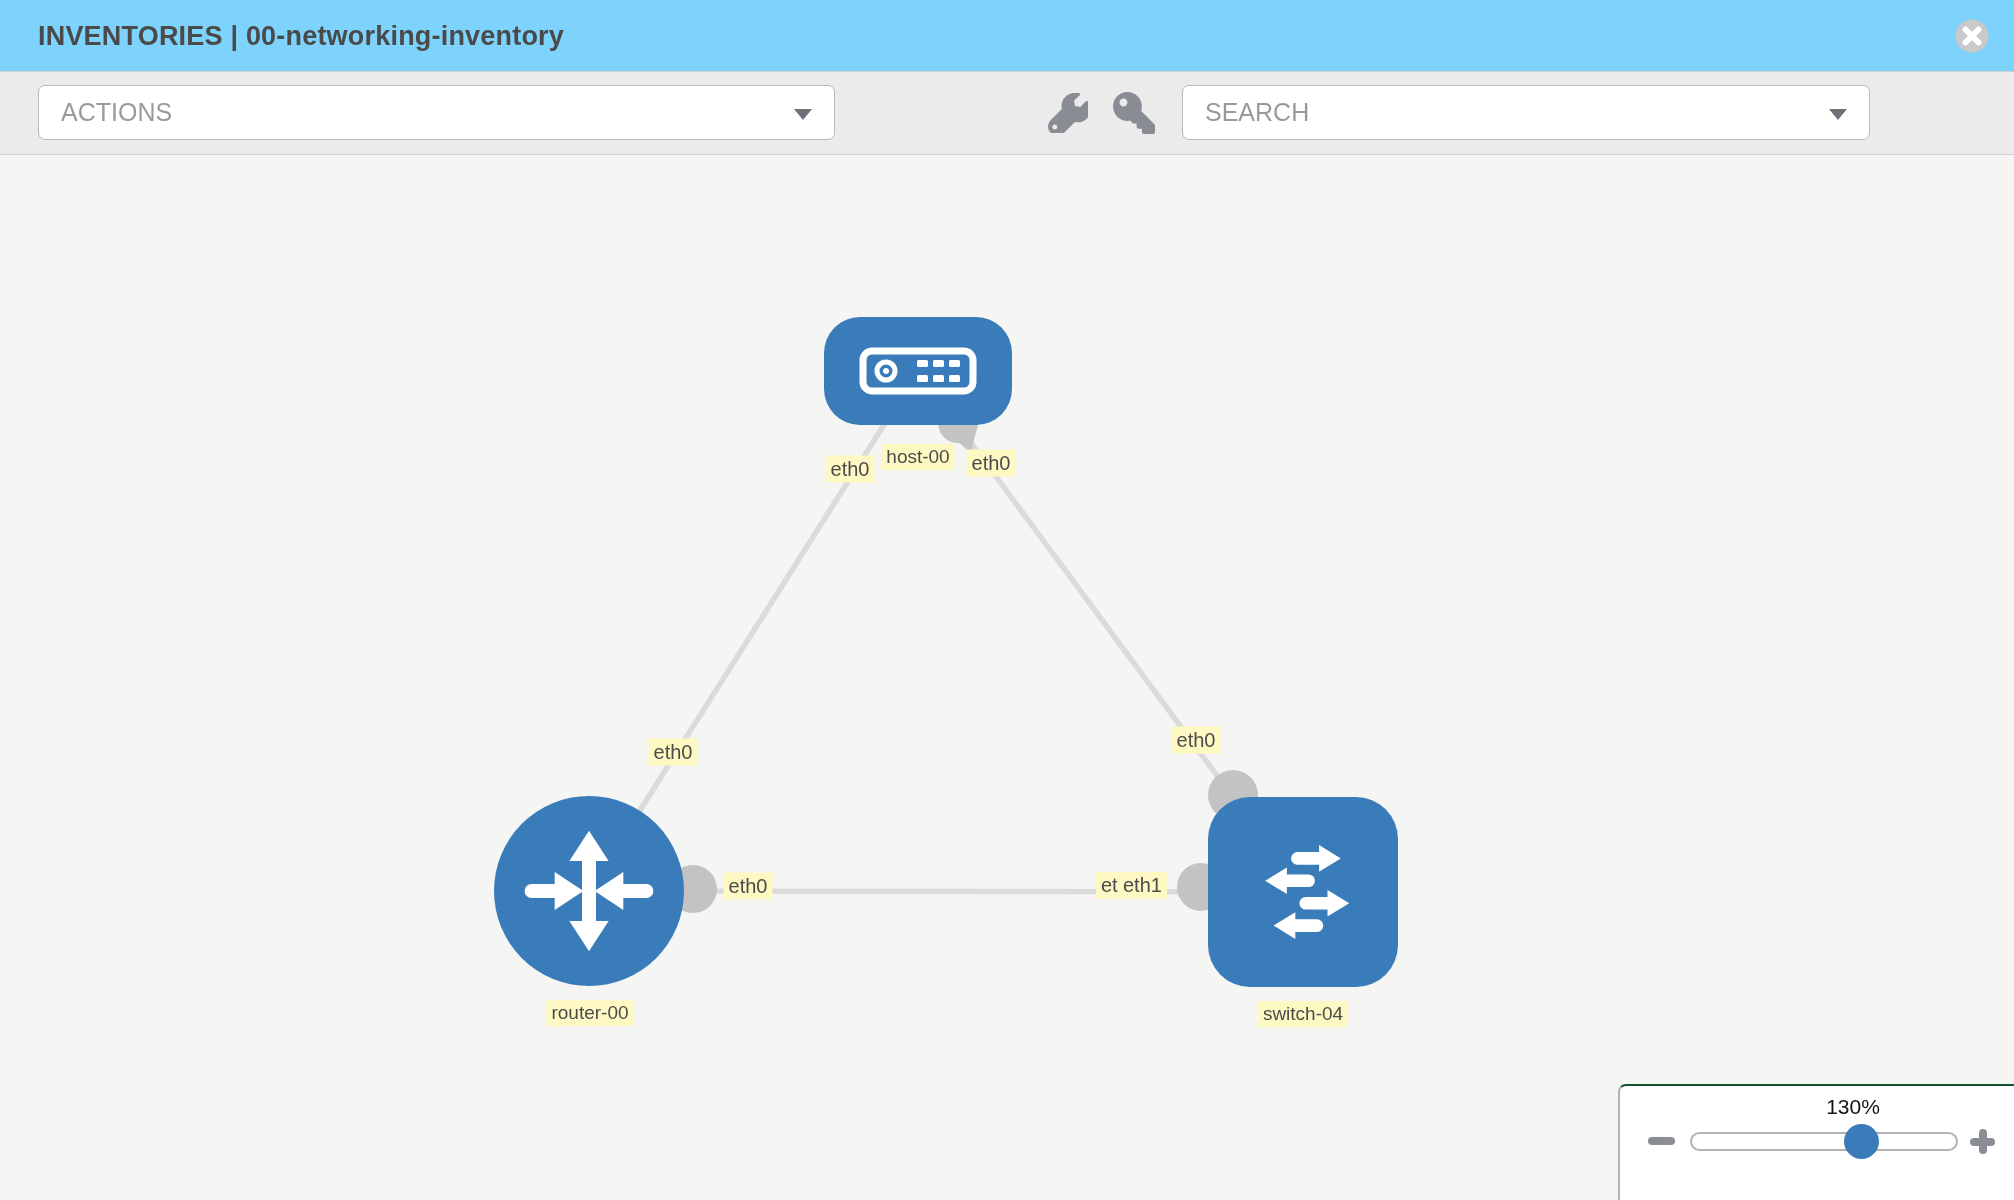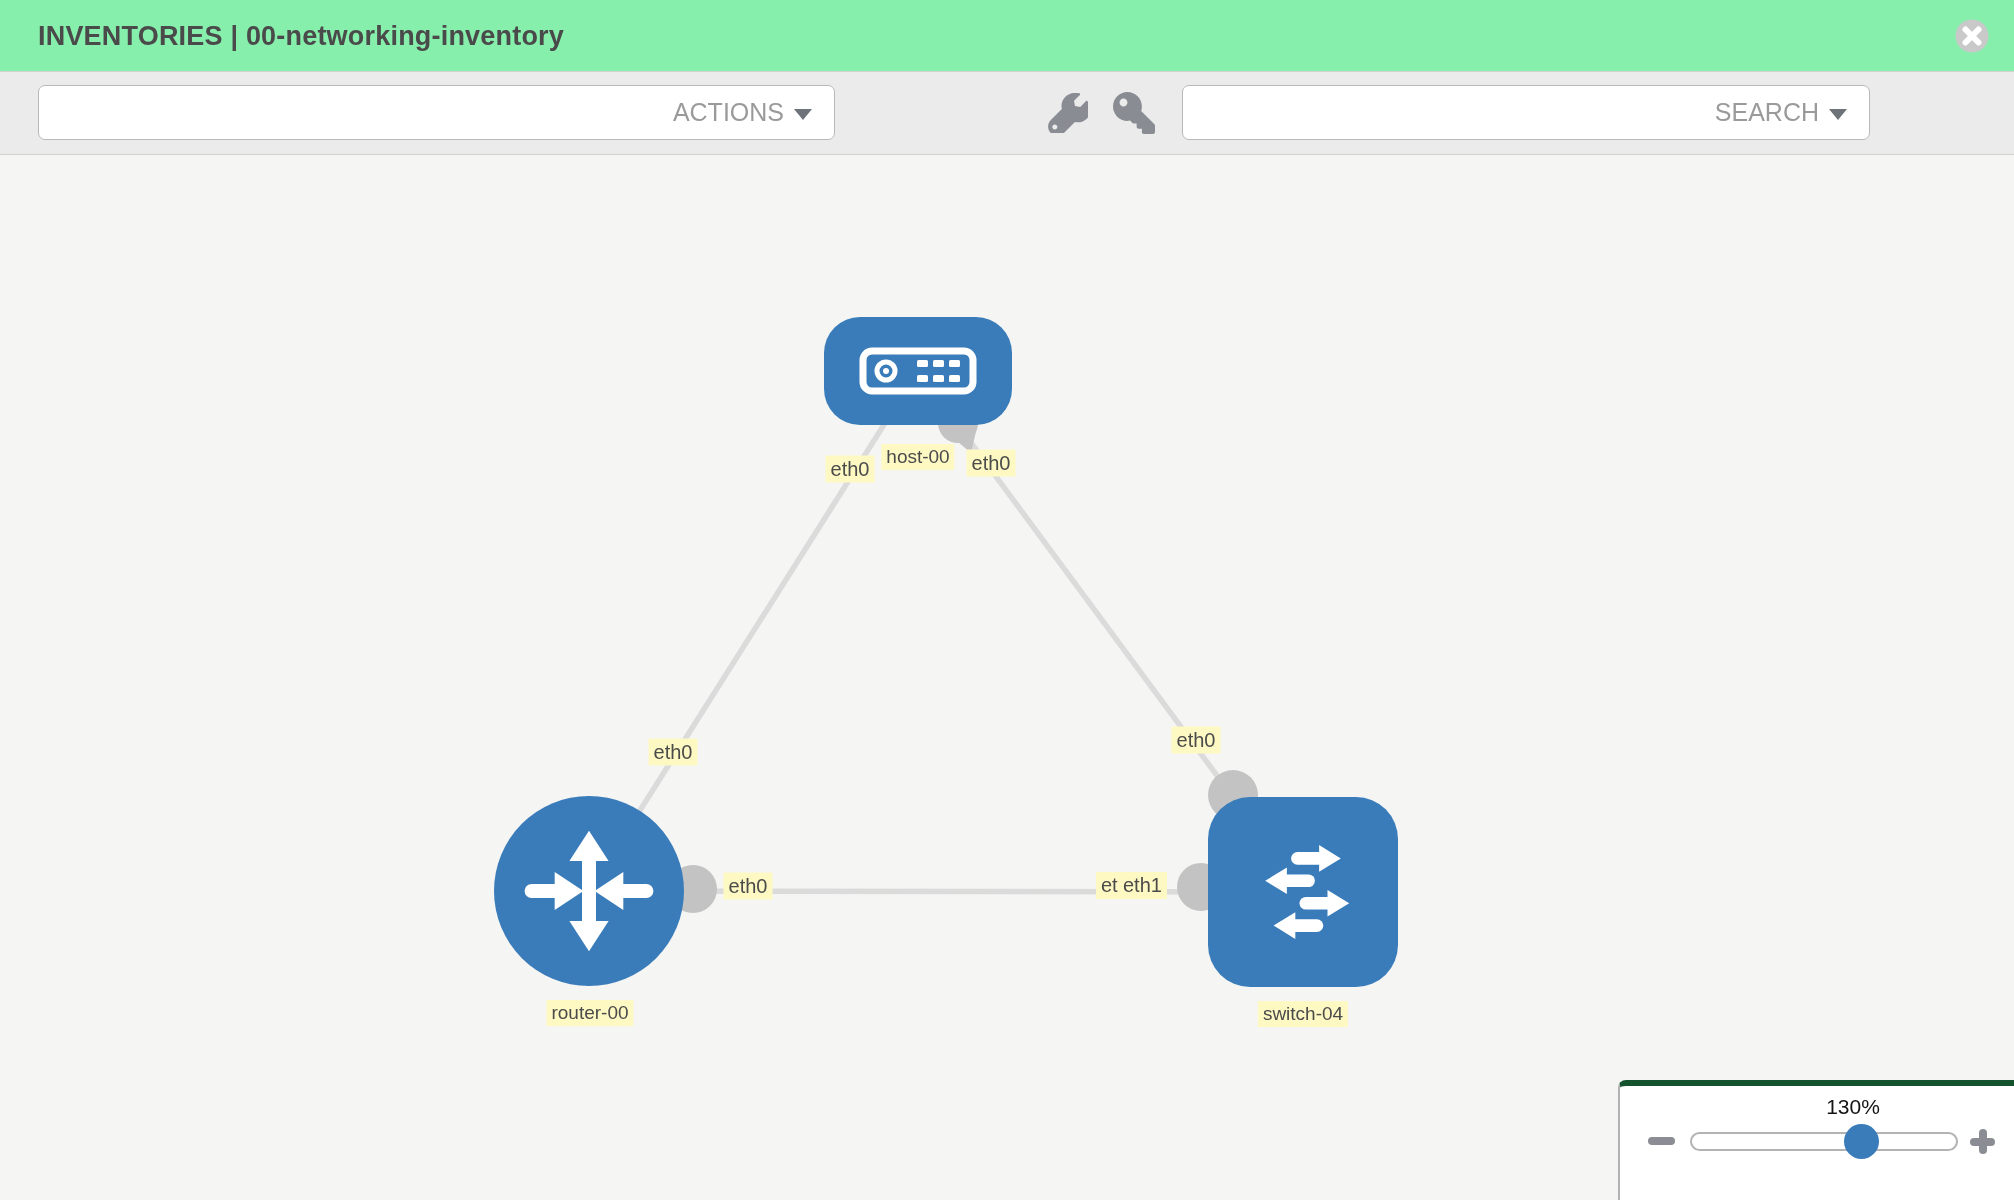--- a/index.html
+++ b/index.html
@@ -1,33 +1,33 @@
 <!DOCTYPE html>
 <html><head>
 <meta charset="utf-8">
 <style>
   html,body{margin:0;padding:0;width:2014px;height:1200px;overflow:hidden;
     font-family:"Liberation Sans",sans-serif;background:#ffffff;position:relative;}
 
   
-  .header{position:absolute;top:0;left:0;width:2014px;height:71px;background:#86efac;
+  .header{position:absolute;top:0;left:0;width:2014px;height:71px;background:#7dd3fc;
     border-bottom:1px solid #d2d2d2;z-index:20;}
   .page-title{position:absolute;left:38px;top:50%;transform:translateY(-50%);
     font-size:27px;font-weight:bold;color:#4a4a4a;letter-spacing:.2px;white-space:nowrap;}
   .close-btn{position:absolute;right:24px;top:18px;width:36px;height:36px;cursor:pointer;
     background:none;border:none;padding:0;}
 
   
   .toolbar{position:absolute;top:72px;left:0;width:2014px;height:82px;background:#ebebeb;
     border-bottom:1px solid #d2d2d2;z-index:20;}
   .combo{position:absolute;top:13px;height:55px;background:#ffffff;border:1px solid #b9b9b9;
     border-radius:7px;box-sizing:border-box;}
   .combo input{position:absolute;left:0;top:0;width:100%;height:100%;border:none;outline:none;
     background:transparent;padding:0 50px 0 22px;font-size:25px;color:#555;box-sizing:border-box;
-    font-family:"Liberation Sans",sans-serif;text-align:right;}
+    font-family:"Liberation Sans",sans-serif;}
   .combo input::placeholder{color:#9a9a9a;opacity:1;}
   .combo-actions{left:38px;width:797px;}
   .combo-search{left:1182px;width:688px;}
   .caret{position:absolute;right:22px;top:23px;width:0;height:0;
     border-left:9px solid transparent;border-right:9px solid transparent;
     border-top:11px solid #6d7379;}
   .tool-btn{position:absolute;top:20px;width:44px;height:44px;background:none;border:none;
     padding:0;cursor:pointer;}
   .tool-wrench{left:1046px;}
   .tool-key{left:1112px;}
@@ -43,21 +43,21 @@
   .node-switch{left:1208px;top:642px;width:190px;height:190px;border-radius:42px;}
 
   .lbl{position:absolute;background:#fef9c3;color:#4b4b4b;white-space:nowrap;z-index:3;
     padding:2px 5px;line-height:1.15;}
   .lbl-node{font-size:19px;}
   .lbl-eth{font-size:20px;}
   .ctr{transform:translate(-50%,-50%);}
 
   
   .zoom-panel{position:absolute;right:0;bottom:0;width:394px;height:114px;background:#ffffff;
-    border-left:2px solid #b2b2b2;border-top:6px solid #14532d;border-top-left-radius:8px;
+    border-left:2px solid #b2b2b2;border-top:2px solid #14532d;border-top-left-radius:8px;
     z-index:10;}
   .zoom-level{position:absolute;left:178px;top:9px;width:110px;text-align:center;
     font-size:21px;color:#141414;}
   .zoom-minus{position:absolute;left:28px;top:51px;width:27px;height:8px;background:#8a8d93;
     border-radius:4px;border:none;padding:0;cursor:pointer;}
   .zoom-plus{position:absolute;left:350px;top:43px;width:25px;height:25px;background:none;
     border:none;padding:0;cursor:pointer;}
   .zoom-plus .h{position:absolute;left:0;top:9px;width:25px;height:8px;background:#8a8d93;border-radius:4px;}
   .zoom-plus .v{position:absolute;left:8.5px;top:0;width:8px;height:25px;background:#8a8d93;border-radius:4px;}
   .zoom-track{position:absolute;left:70px;top:46px;width:268px;height:19px;background:#ffffff;

